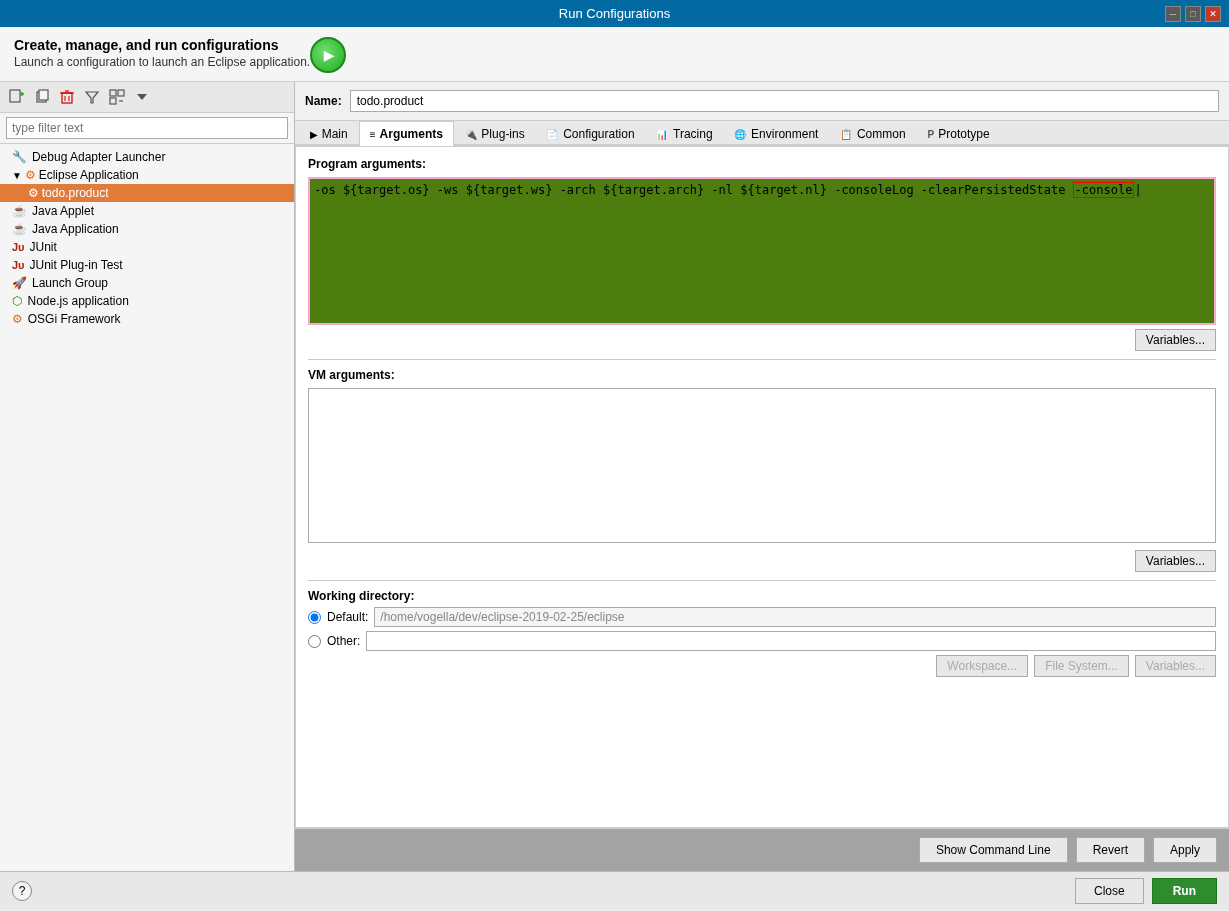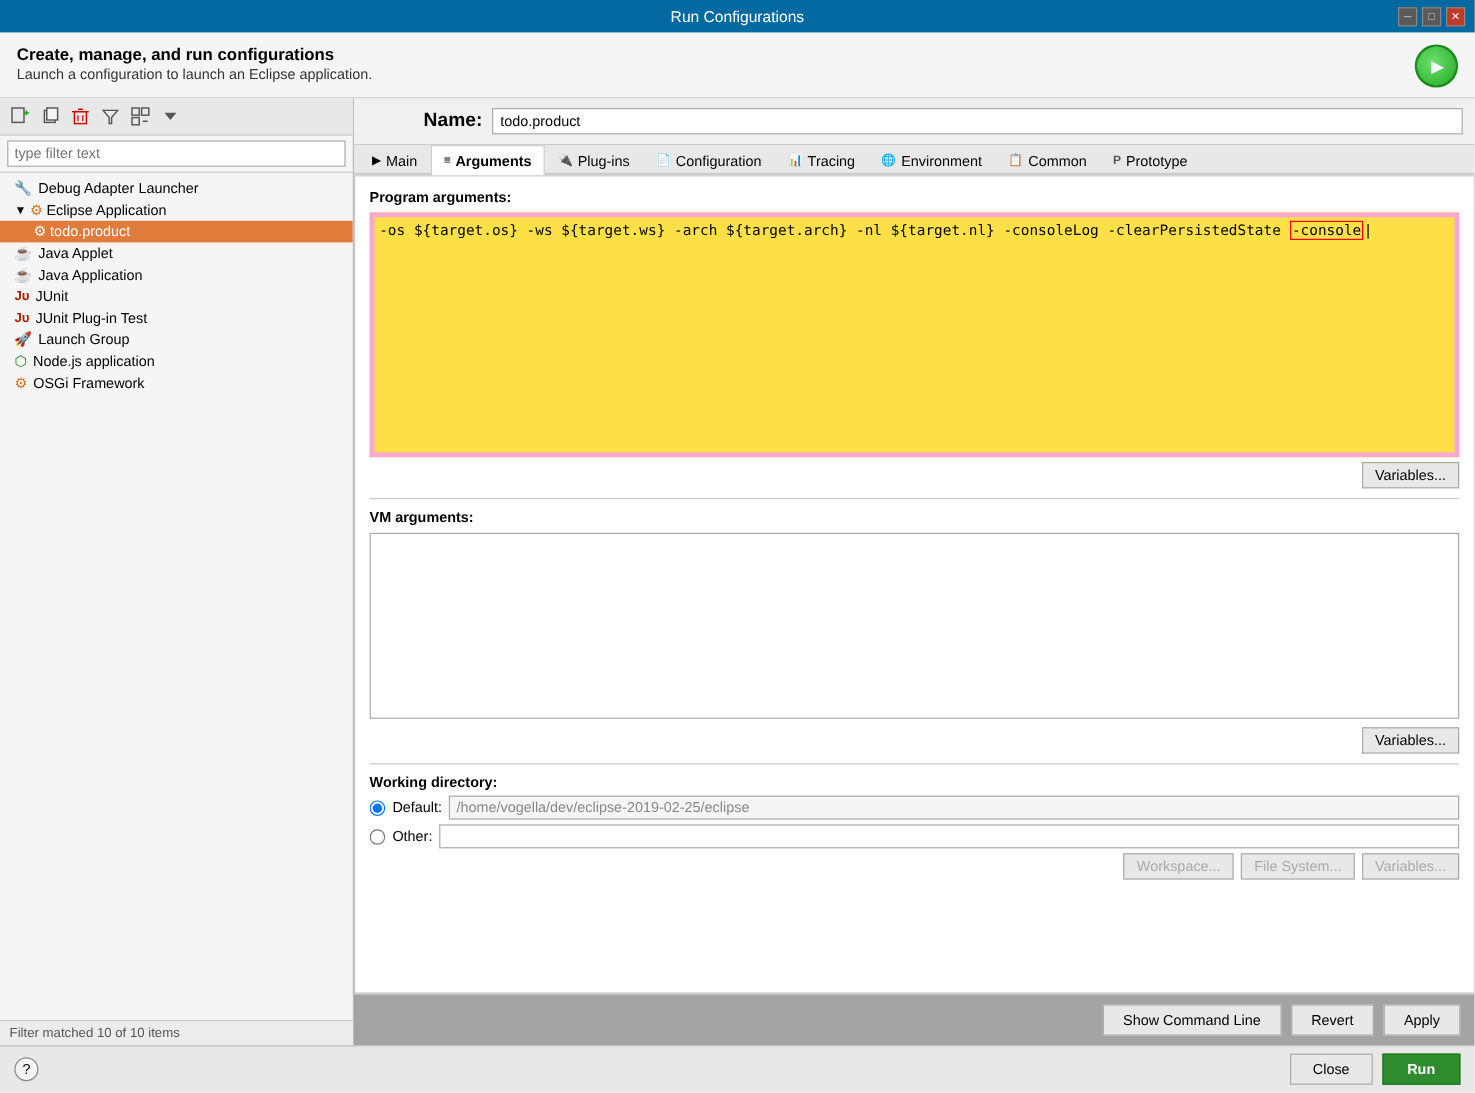--- a/index.html
+++ b/index.html
@@ -36,21 +36,20 @@
       flex-direction: column;
       height: calc(911px - 28px);
     }
 
     .header-area {
       background: #f5f5f5;
       padding: 10px 14px 8px;
       border-bottom: 1px solid #ccc;
       display: flex;
       align-items: flex-start;
-      justify-content: space-between;
     }
     .header-text h2 { font-size: 14px; font-weight: bold; color: #000; }
     .header-text p { font-size: 12px; color: #333; margin-top: 2px; }
 
     .run-btn {
       width: 36px; height: 36px;
       border-radius: 50%;
       background: radial-gradient(circle at 40% 40%, #6ee06e, #22aa22);
       border: 2px solid #1a8a1a;
       cursor: pointer;
@@ -147,21 +146,21 @@
     }
 
     .name-row {
       display: flex;
       align-items: center;
       padding: 8px 10px;
       gap: 8px;
       background: #f0f0f0;
       border-bottom: 1px solid #ccc;
     }
-    .name-label { font-size: 16px; font-weight: bold; margin-left: 48px; }
+    .name-label { font-size: 12px; font-weight: bold; }
     .name-input {
       flex: 1;
       padding: 3px 6px;
       border: 1px solid #aaa;
       font-size: 12px;
       background: #fff;
     }
 
     .tabs-bar {
       display: flex;
@@ -447,21 +446,20 @@
           <span class="item-label">Node.js application</span>
         </div>
 
         <div class="tree-item">
           <span class="indent" style="width:4px"></span>
           <span class="icon" style="color:#e07020; margin-right:5px;">⚙</span>
           <span class="item-label">OSGi Framework</span>
         </div>
       </div>
 
-      <div class="filter-status">Filter matched 10 of 10 items</div>
     </div>
 
     <div class="right-panel">
 
       <div class="name-row">
         <label class="name-label">Name:</label>
         <input class="name-input" type="text" value="todo.product" style="">
       </div>
 
       <div class="tabs-bar">
@@ -494,21 +492,21 @@
           <span>Common</span>
         </div>
         <div class="tab">
           <span style="font-size:10px; font-weight:bold; color:#555;">P</span>
           <span>Prototype</span>
         </div>
       </div>
 
       <div class="tab-content">
         <div class="section-label">Program arguments:</div>
-        <div style="position:relative; width:100%; height:204px; border:4px solid #f9a8d4; background:#fde047; overflow:auto;">
+        <div style="position:relative; width:100%; height:148px; border:2px solid #f9a8d4; background:#4d7c0f; overflow:auto;">
           <div style="padding:4px; font-family:monospace; font-size:12px; white-space:pre-wrap; word-wrap:break-word;">-os ${target.os} -ws ${target.ws} -arch ${target.arch} -nl ${target.nl} -consoleLog -clearPersistedState <span style="border:1px solid red; padding:0 1px;">-console</span>|</div>
         </div>
         <div class="vars-btn-row">
           <button class="vars-btn">Variables...</button>
         </div>
 
         <hr class="section-separator">
 
         <div class="section-label">VM arguments:</div>
         <textarea class="vm-args-area" style=""></textarea>

